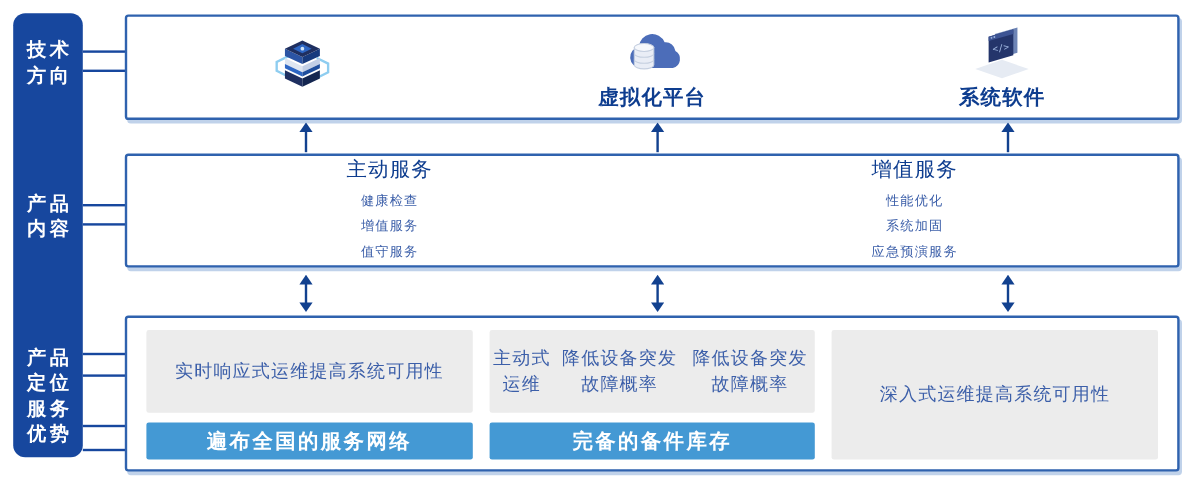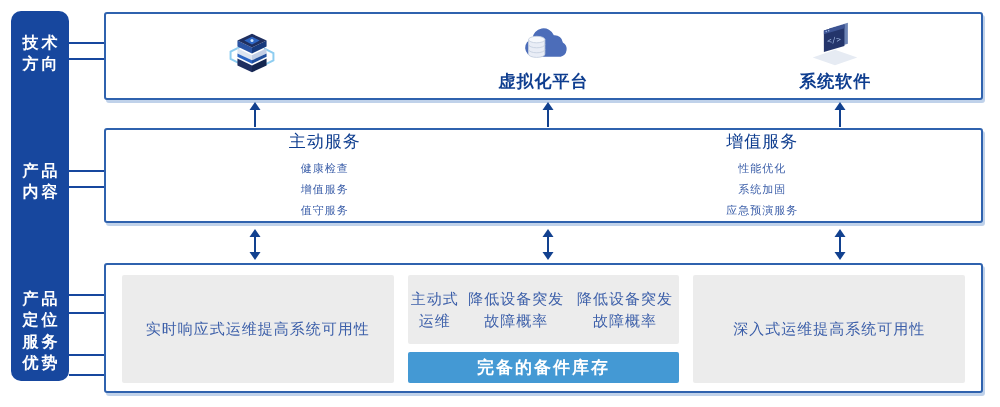--- a/index.html
+++ b/index.html
@@ -188,20 +188,21 @@
         <rect x="5" y="7" width="2" height="17" fill="currentColor"></rect>
       </svg>
   </div>
 
   <section class="box bottom-box">
     <div class="pos-col">
       <div class="gray-card">
         <div class="gray-line">实时响应式运维</div>
         <div class="gray-line">提高系统可用性</div>
       </div>
+      <div class="blue-bar">遍布全国的服务网络</div>
     </div>
     <div class="pos-col">
       <div class="gray-card">
         <div class="gray-line">主动式运维</div>
         <div class="gray-line">降低设备突发故障概率</div>
         <div class="gray-line">降低设备突发故障概率</div>
       </div>
       <div class="blue-bar">完备的备件库存</div>
     </div>
     <div class="pos-col">

